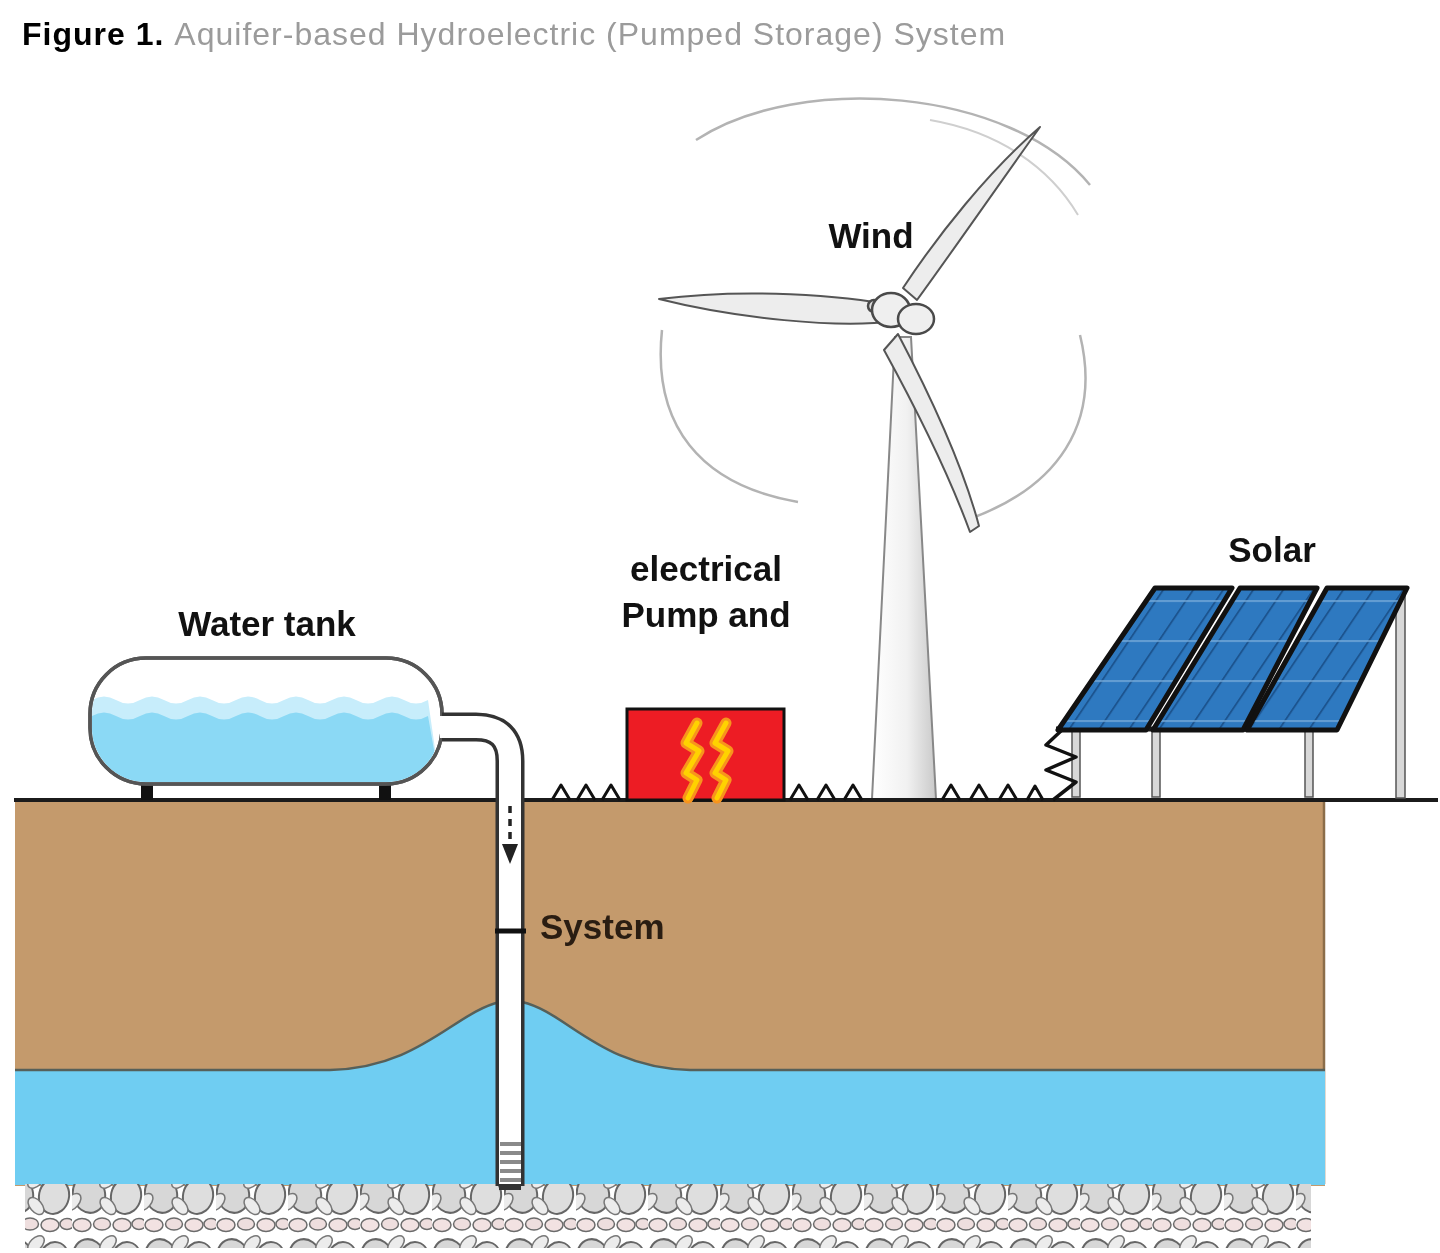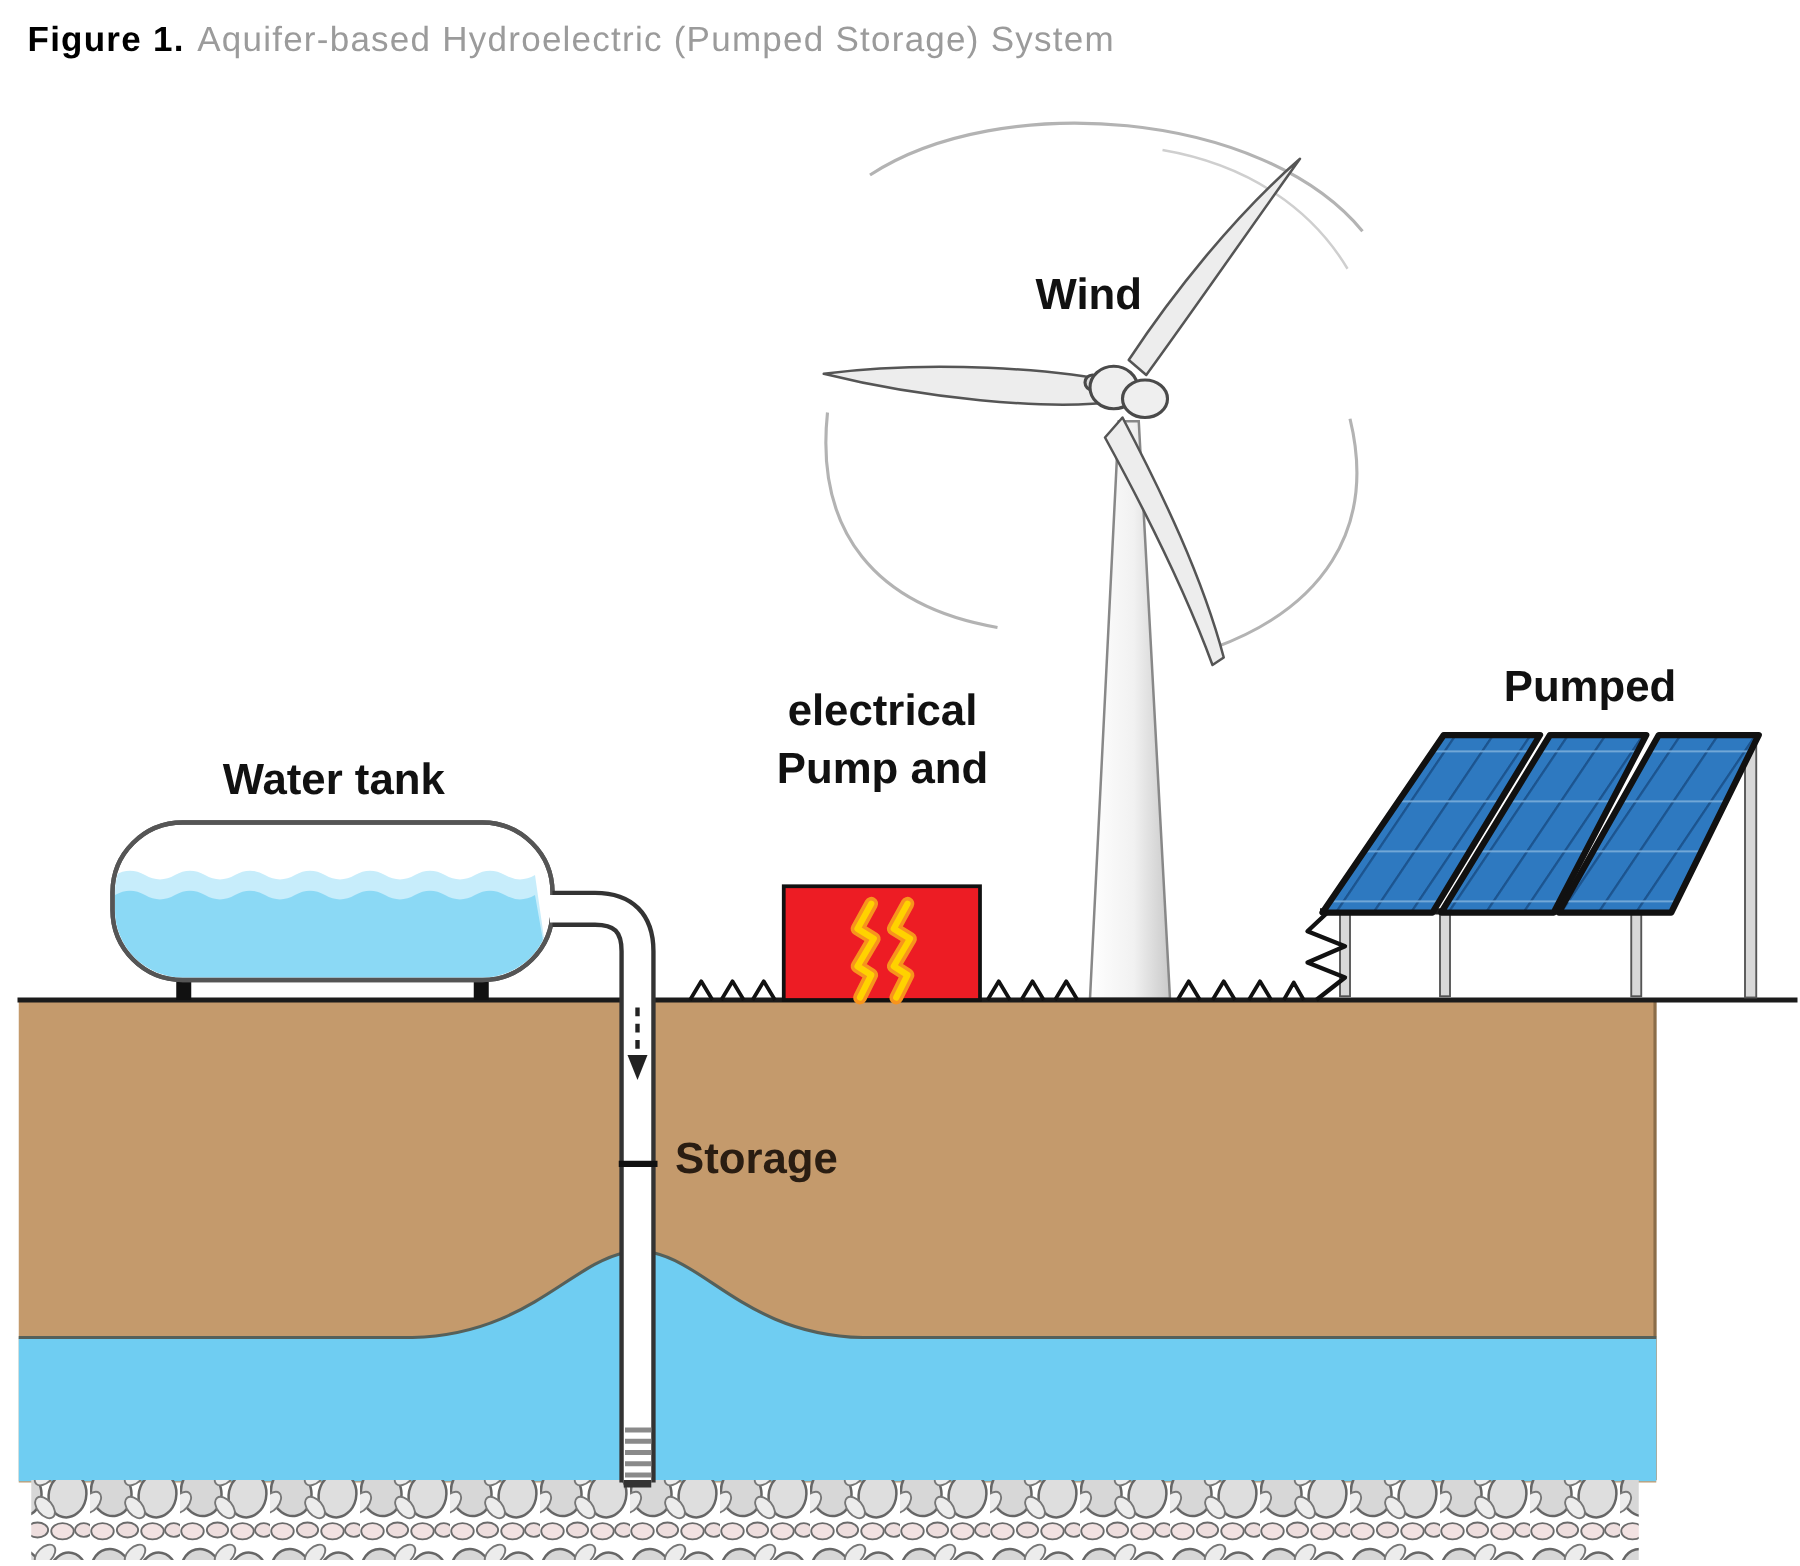--- a/index.html
+++ b/index.html
@@ -2,21 +2,21 @@
 <html style="--soil: #c49a6c; --aquifer: #6fcdf2; --aquifer-edge: #56605a; --tank-water: #8bd9f5; --tank-water-light: #c7edfb; --pump-box: #ed1c24; --bolt-yellow: #ffd200; --bolt-orange: #f7941d; --solar-panel: #2e79c0; --ground-line: #1b1b1b; --title-gray: #9b9b9b; --label-black: #111111; --turbine-label: #2a1d12;"><head>
 <meta charset="utf-8">
 <style>
   html,body{margin:0;padding:0;background:#fff;}
   .canvas{
     position:relative;width:1440px;height:1253px;overflow:hidden;
     font-family:"Liberation Sans",sans-serif;background:#fff;
   }
   .fig-caption{
     position:absolute;left:22px;top:16px;white-space:nowrap;
-    font-size:28px;letter-spacing:1px;
+    font-size:32px;letter-spacing:1px;
   }
   .fig-caption .fig-label{font-weight:700;color:#000;}
   .fig-caption .fig-title{font-weight:400;color:var(--title-gray,#9b9b9b);margin-left:10px;}
   .scene{position:absolute;left:0;top:0;}
   .lbl{
     position:absolute;font-weight:700;font-size:35px;color:var(--label-black,#111);
     white-space:nowrap;
   }
   .lbl.center{transform:translateX(-50%);text-align:center;}
   .lbl-pump{line-height:46px;}
@@ -147,21 +147,21 @@
       <g fill="url(#solarPat)" stroke="#111" stroke-width="5" stroke-linejoin="round">
         <polygon points="1058,730 1146,730 1232,588 1155,588"></polygon>
         <polygon points="1153,730 1243,730 1317,588 1240,588"></polygon>
         <polygon points="1247,730 1337,730 1407,588 1327,588"></polygon>
       </g>
       <path fill="none" stroke="#111" stroke-width="3.5" stroke-linejoin="round" d="M1062,730 L1046,745 L1076,757 L1046,770 L1076,782 L1053,800"></path>
     </g>
   </svg>
 
   <div class="lbl center" style="left:871px;top:216px;">Wind</div>
-  <div class="lbl center" style="left:1272px;top:530px;">Pumped</div>
+  <div class="lbl center" style="left:1272px;top:530px;">Solar</div>
   <div class="lbl center" style="left:267px;top:577px;margin-top:27px;">Water tank</div>
   <div class="lbl center lbl-pump" style="left:706px;top:546px;">
     <div>electrical</div>
     <div>Pump and</div>
   </div>
-  <div class="lbl lbl-turbine" style="left:540px;top:907px;">Storage</div>
+  <div class="lbl lbl-turbine" style="left:540px;top:907px;">System</div>
 
 </div>
 
 </body></html>

